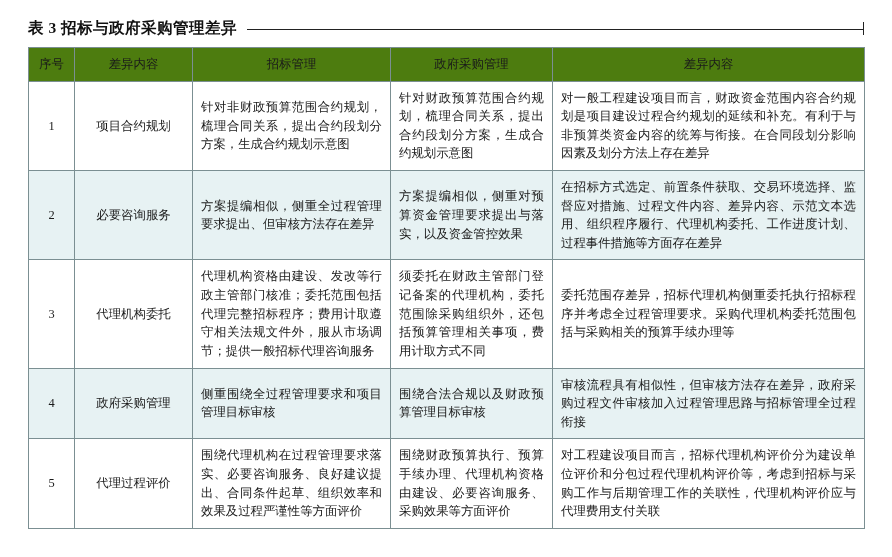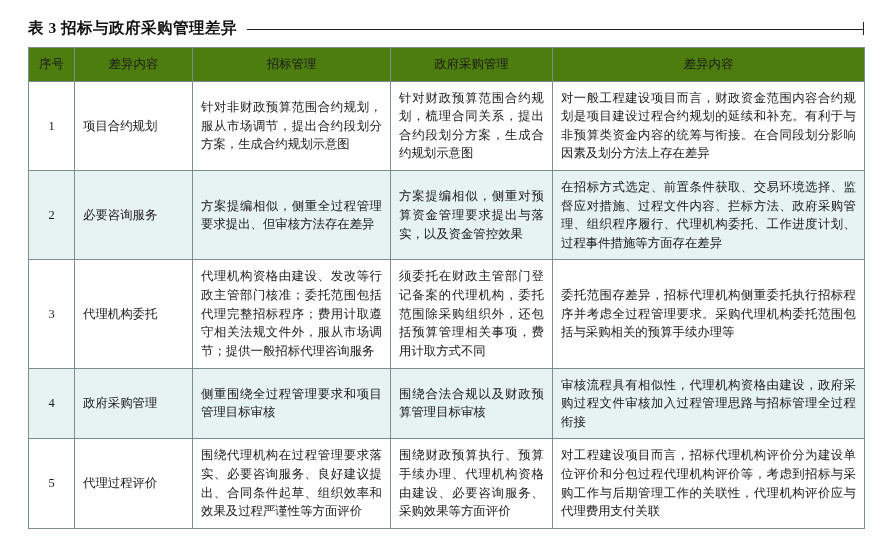--- a/index.html
+++ b/index.html
@@ -82,21 +82,21 @@
   .col-topic  { width: 118px; }
   .col-bid    { width: 198px; }
   .col-gov    { width: 162px; }
   .col-desc   { width: 312px; }
 
   td.c-no {
     text-align: center;
     font-size: 12.4px;
   }
   td.c-topic {
-    text-align: left;
+    text-align: center;
   }
   td.c-body {
     text-align: justify;
     text-justify: inter-ideograph;
   }
   tr.shade td {
     background: #e7f2f3;
   }
   tr.plain td {
     background: #ffffff;
@@ -129,44 +129,44 @@
         <th>差异内容</th>
         <th>招标管理</th>
         <th>政府采购管理</th>
         <th>差异内容</th>
       </tr>
     </thead>
     <tbody>
       <tr class="plain">
         <td class="c-no">1</td>
         <td class="c-topic">项目合约规划</td>
-        <td class="c-body">针对非财政预算范围合约规划，服从市场调节，提出合约段划分方案，生成合约规划示意图</td>
+        <td class="c-body">针对非财政预算范围合约规划，梳理合同关系，提出合约段划分方案，生成合约规划示意图</td>
         <td class="c-body">针对财政预算范围合约规划，梳理合同关系，提出合约段划分方案，生成合约规划示意图</td>
         <td class="c-body">对一般工程建设项目而言，财政资金范围内容合约规划是项目建设过程合约规划的延续和补充。有利于与非预算类资金内容的统筹与衔接。在合同段划分影响因素及划分方法上存在差异</td>
       </tr>
       <tr class="shade">
         <td class="c-no">2</td>
         <td class="c-topic">必要咨询服务</td>
         <td class="c-body">方案提编相似，侧重全过程管理要求提出、但审核方法存在差异</td>
         <td class="c-body">方案提编相似，侧重对预算资金管理要求提出与落实，以及资金管控效果</td>
-        <td class="c-body">在招标方式选定、前置条件获取、交易环境选择、监督应对措施、过程文件内容、拦标方法、政府采购管理、组织程序履行、代理机构委托、工作进度计划、过程事件措施等方面存在差异</td>
+        <td class="c-body">在招标方式选定、前置条件获取、交易环境选择、监督应对措施、过程文件内容、差异内容、示范文本选用、组织程序履行、代理机构委托、工作进度计划、过程事件措施等方面存在差异</td>
       </tr>
       <tr class="plain">
         <td class="c-no">3</td>
         <td class="c-topic">代理机构委托</td>
         <td class="c-body">代理机构资格由建设、发改等行政主管部门核准；委托范围包括代理完整招标程序；费用计取遵守相关法规文件外，服从市场调节；提供一般招标代理咨询服务</td>
         <td class="c-body">须委托在财政主管部门登记备案的代理机构，委托范围除采购组织外，还包括预算管理相关事项，费用计取方式不同</td>
         <td class="c-body">委托范围存差异，招标代理机构侧重委托执行招标程序并考虑全过程管理要求。采购代理机构委托范围包括与采购相关的预算手续办理等</td>
       </tr>
       <tr class="shade">
         <td class="c-no">4</td>
         <td class="c-topic">政府采购管理</td>
         <td class="c-body">侧重围绕全过程管理要求和项目管理目标审核</td>
         <td class="c-body">围绕合法合规以及财政预算管理目标审核</td>
-        <td class="c-body">审核流程具有相似性，代理机构资格由建设，政府采购过程文件审核加入过程管理思路与招标管理全过程衔接</td>
+        <td class="c-body">审核流程具有相似性，但审核方法存在差异，政府采购过程文件审核加入过程管理思路与招标管理全过程衔接</td>
       </tr>
       <tr class="plain">
         <td class="c-no">5</td>
         <td class="c-topic">代理过程评价</td>
         <td class="c-body">围绕代理机构在过程管理要求落实、必要咨询服务、良好建议提出、合同条件起草、组织效率和效果及过程严谨性等方面评价</td>
         <td class="c-body">围绕财政预算执行、预算手续办理、代理机构资格由建设、必要咨询服务、采购效果等方面评价</td>
         <td class="c-body">对工程建设项目而言，招标代理机构评价分为建设单位评价和分包过程代理机构评价等，考虑到招标与采购工作与后期管理工作的关联性，代理机构评价应与代理费用支付关联</td>
       </tr>
     </tbody>
   </table>

